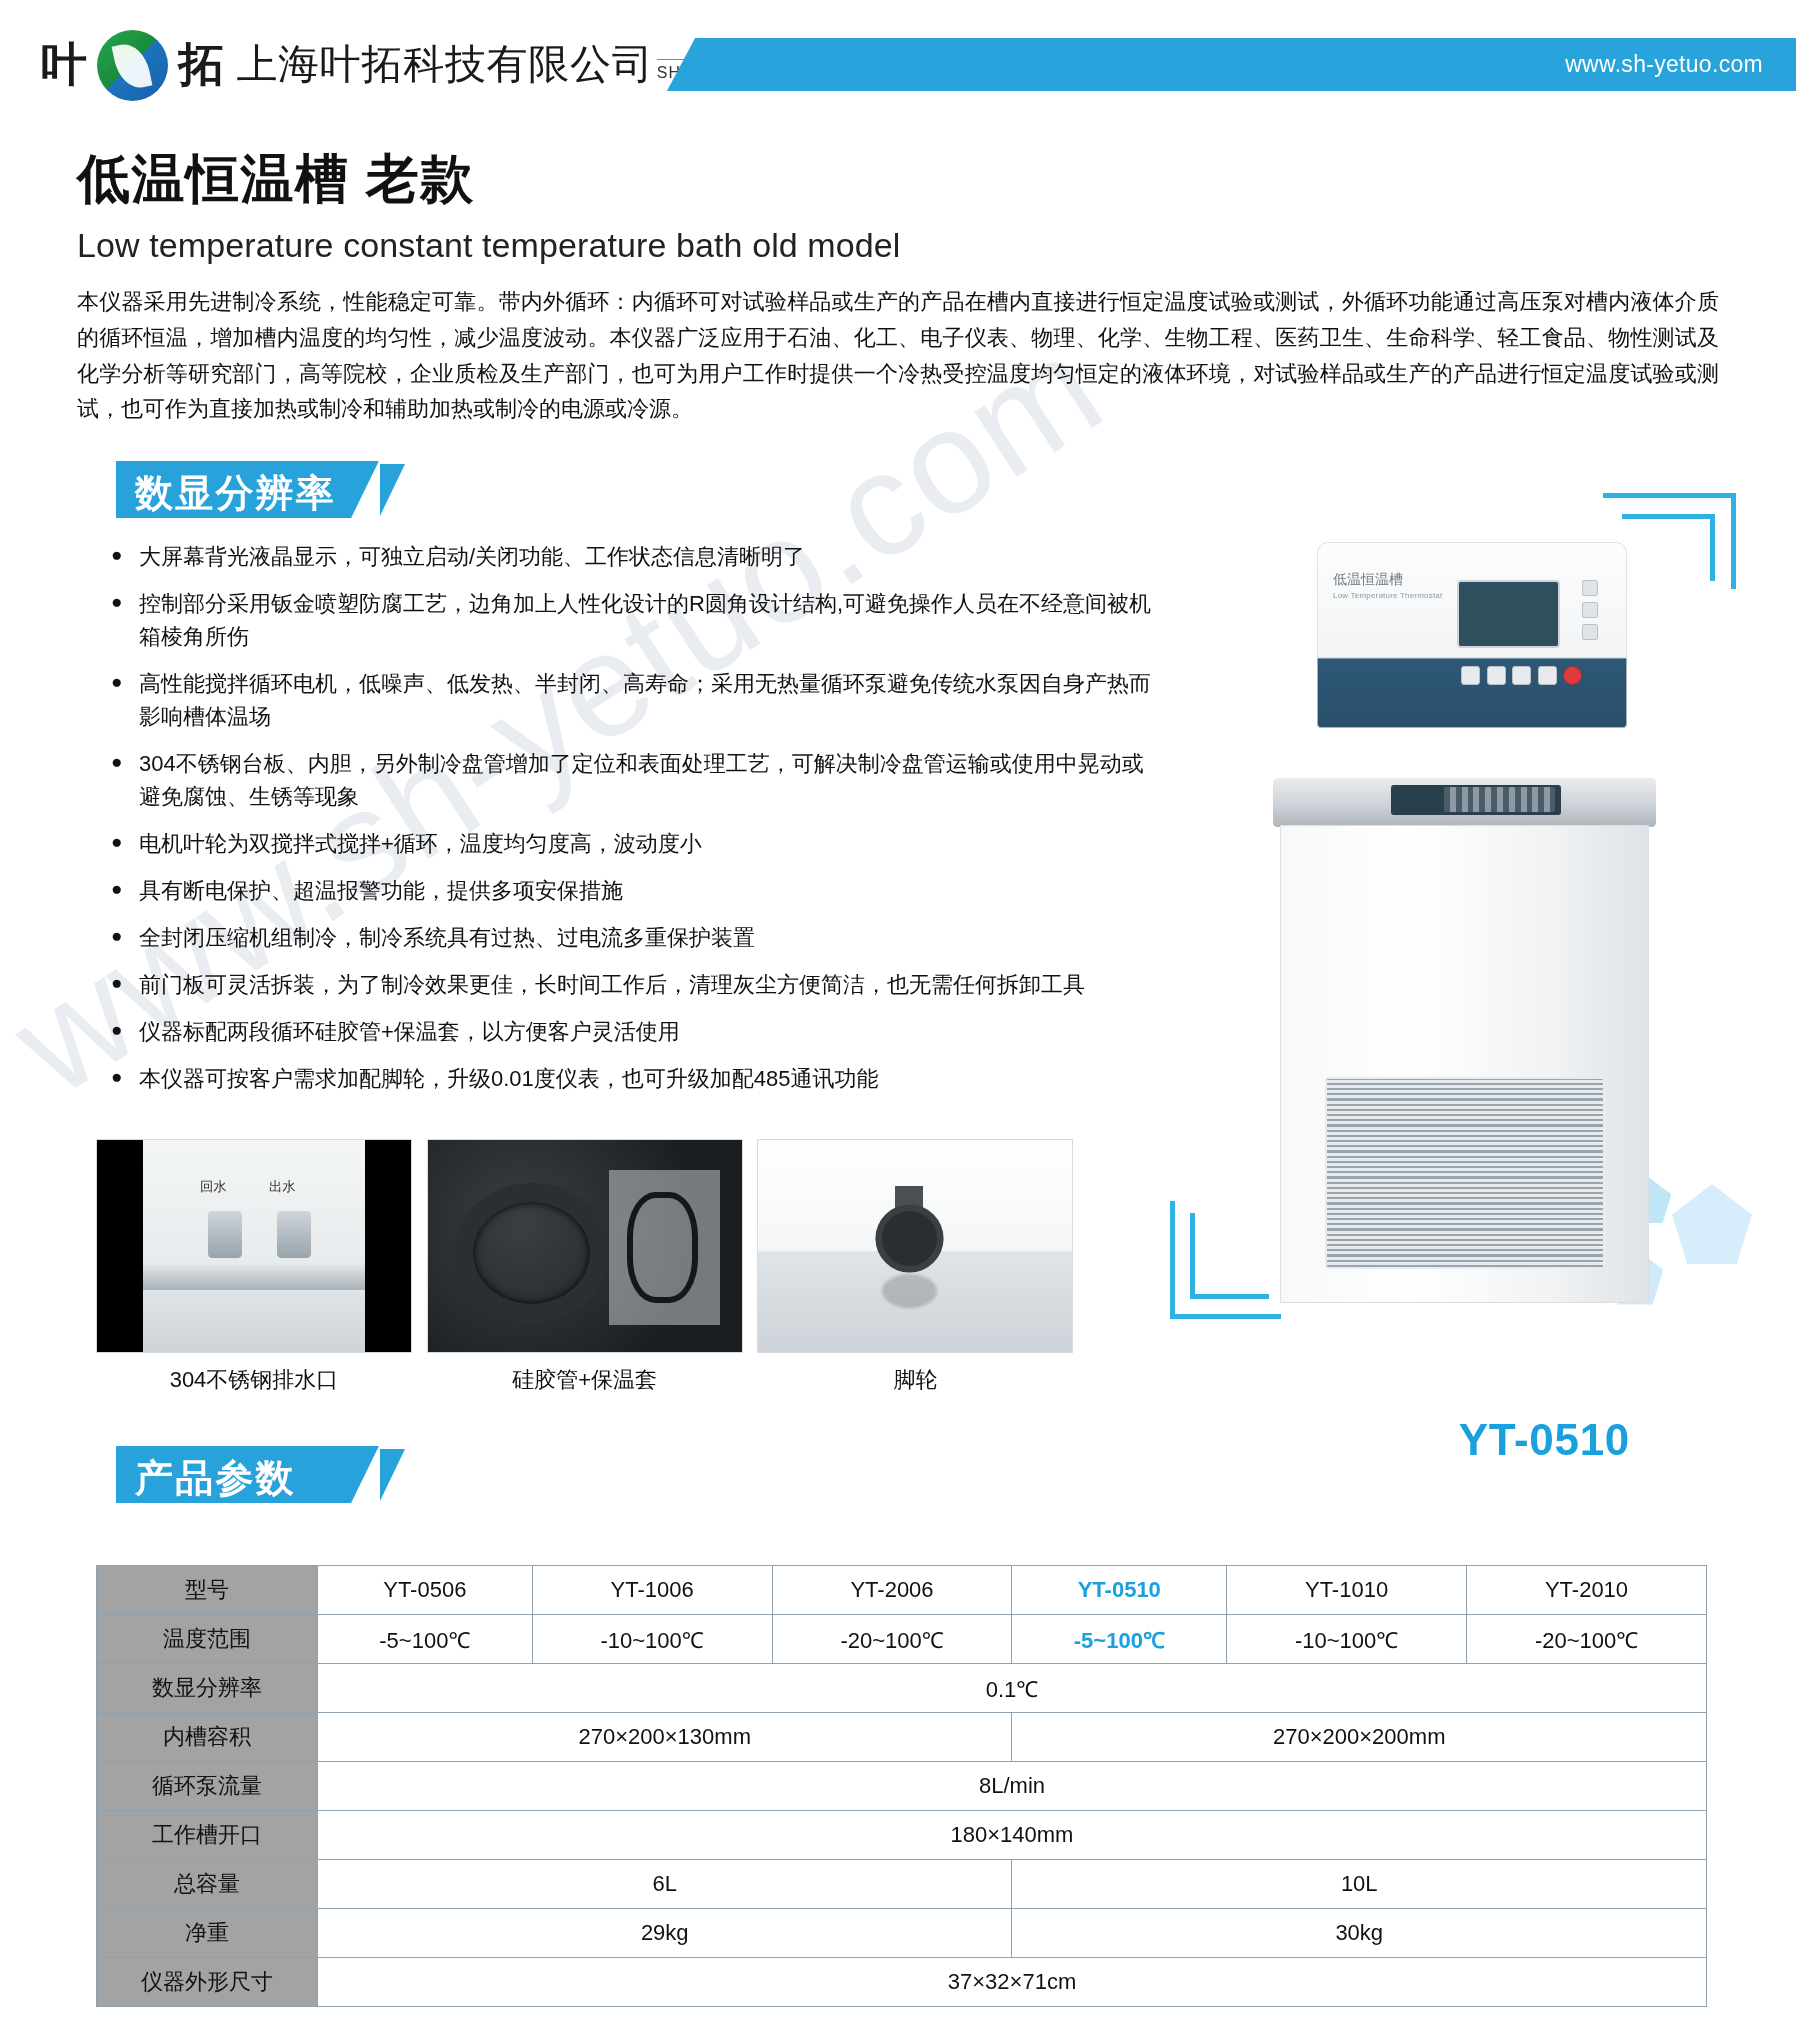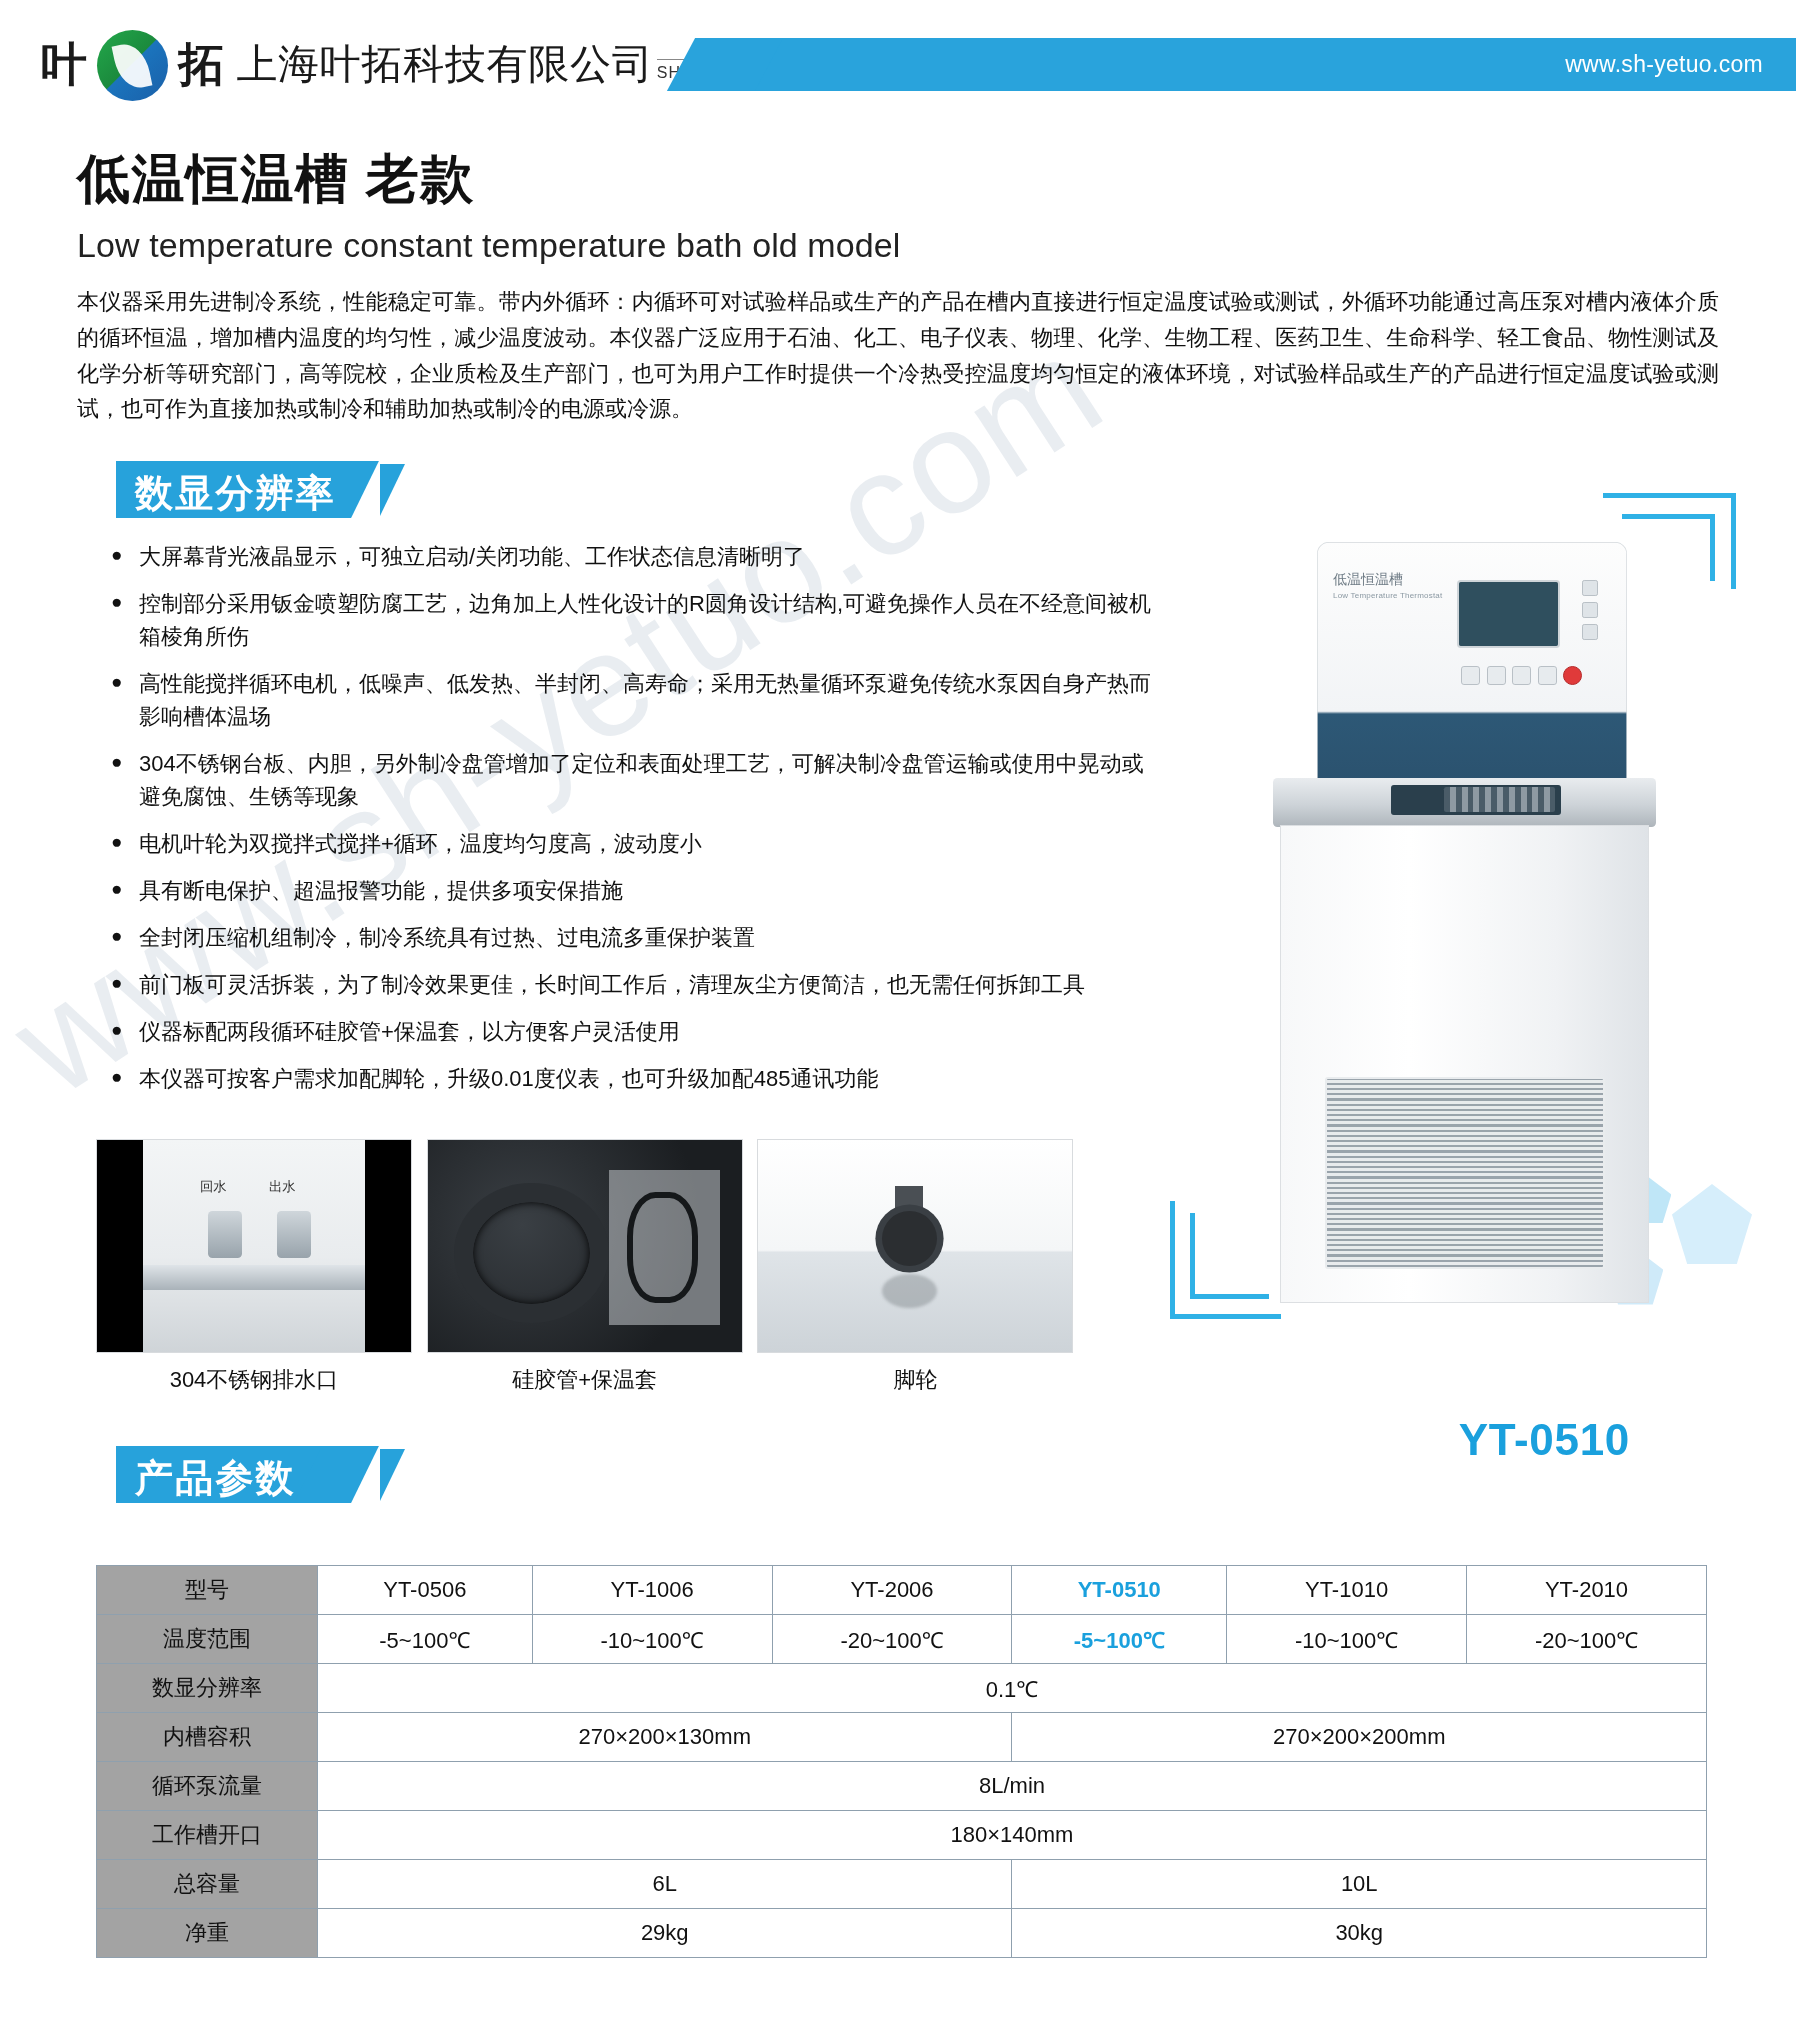--- a/index.html
+++ b/index.html
@@ -253,21 +253,21 @@
   }
   .pent.p1 { right: 88px; bottom: 111px; width: 46px; height: 46px; background: #bfe6f7; border: none; }
   .pent.p2 { right: 7.4px;  bottom: 70px;  width: 80px; height: 80px; background: #d6eefb; border: none; }
   .pent.p3 { right: 96px; bottom: 29.5px;  width: 56px; height: 56px; background: #cfeaf9; border: none; }
   .pent.p4 { right: 158px; bottom: 70px;  width: 38px; height: 38px; background: #e3f3fc; border: none; }
 
   
   .machine { position: absolute; left: 81px; top: 70px; width: 383px; height: 759px; }
   .m-controller {
     position: absolute; left: 44px; top: 0;
-    width: 310px; height: 273px;
+    width: 310px; height: 186px;
     background: linear-gradient(180deg,#fdfdfd 0%,#f2f4f6 62%,#2d5876 63%,#2a4f6b 100%);
     border-radius: 11.8px 11.8px 4.4px 4.4px;
     box-shadow: inset 0 0 0 0.7px #d3d8dc;
   }
   .m-ctrl-label {
     position: absolute; left: 16px; top: 26.5px;
     font-size: 14px; color: #6d7a84; line-height: 1.5;
   }
   .m-ctrl-label small { display:block; font-size: 8px; color: #8b99a3; letter-spacing: 0.2px;}
   .m-screen {
@@ -606,16 +606,20 @@
       <tr>
         <td class="head">总容量</td>
         <td colspan="3">6L</td>
         <td colspan="3">10L</td>
       </tr>
       <tr>
         <td class="head">净重</td>
         <td colspan="3">29kg</td>
         <td colspan="3">30kg</td>
       </tr>
+      <tr>
+        <td class="head">仪器外形尺寸</td>
+        <td colspan="6">37×32×71cm</td>
+      </tr>
     </tbody>
   </table>
 </div>
 
 
 </body></html>

